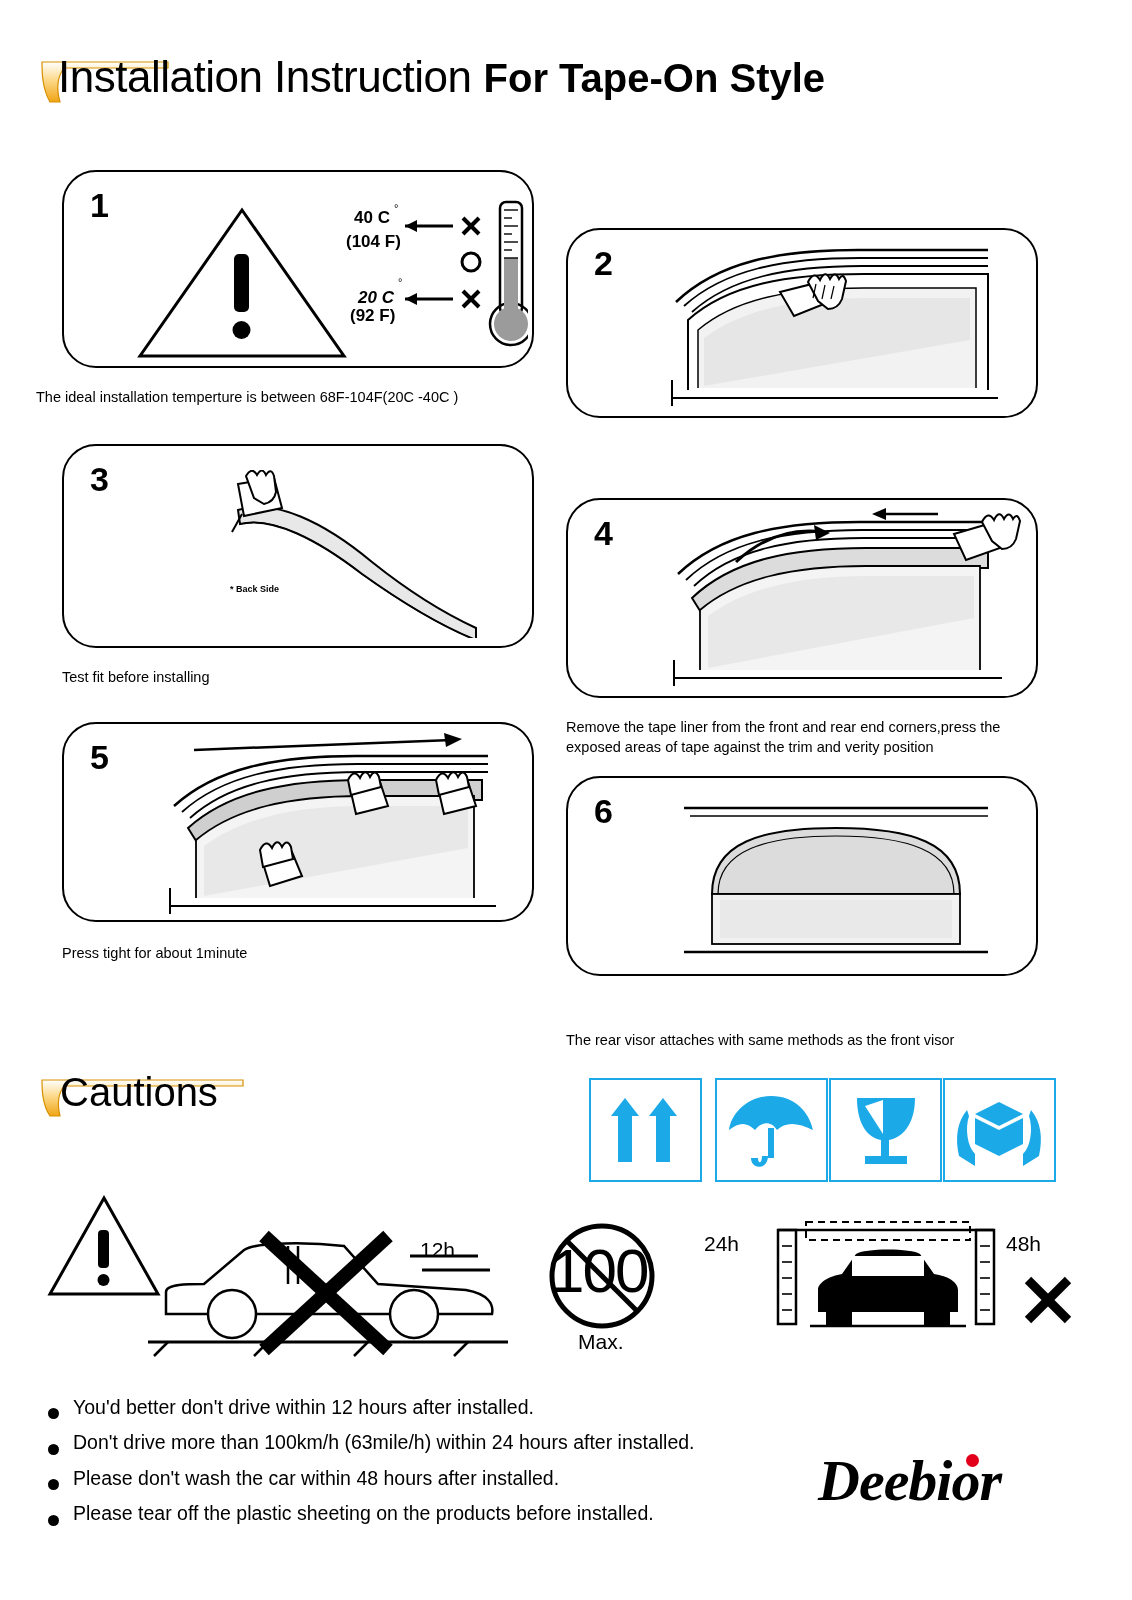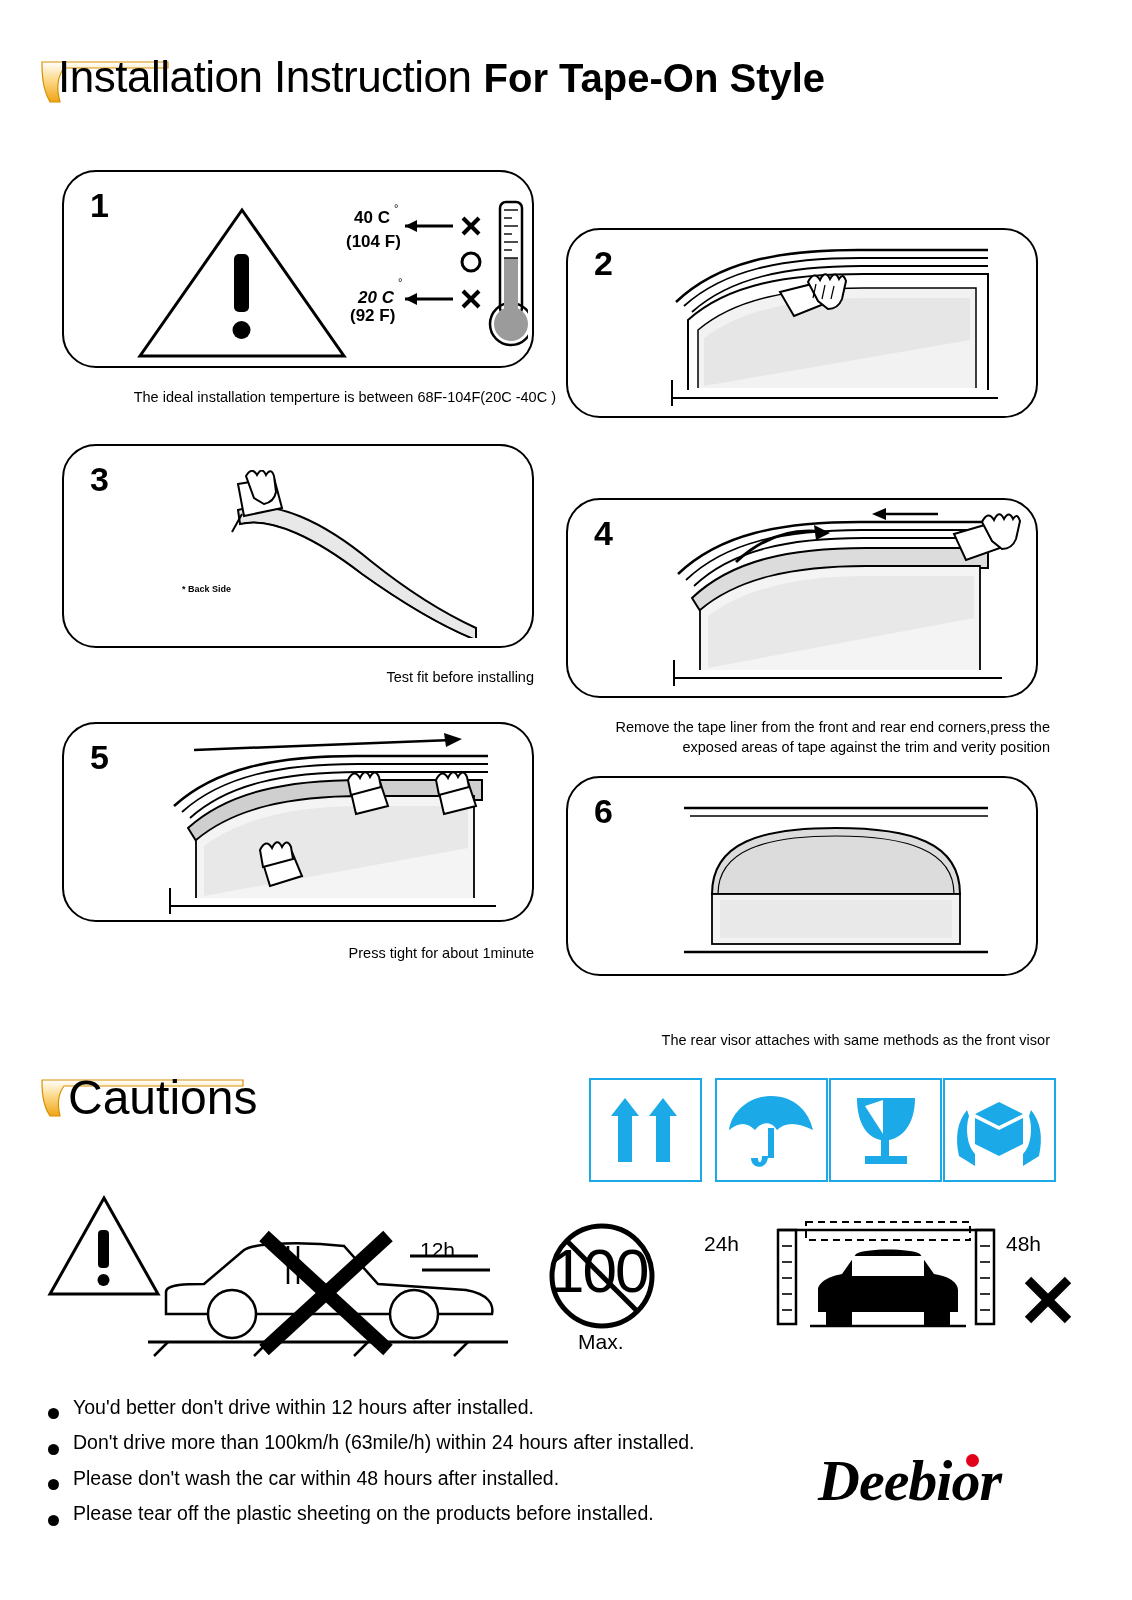--- a/index.html
+++ b/index.html
@@ -62,44 +62,44 @@
   .step-num {
     position: absolute;
     font-size: 34px;
     font-weight: bold;
     left: 26px;
     top: 14px;
   }
   .caption {
     position: absolute;
     font-size: 14.5px;
-    text-align: right;
+    text-align: left;
     line-height: 1.35;
   }
 
   
   .cautions-wrap {
     position: absolute;
     left: 40px;
     top: 1072px;
     width: 320px;
     height: 60px;
   }
   .cautions-swoosh {
     position: absolute;
     left: 0;
     top: 4px;
     width: 205px;
     height: 44px;
   }
   .cautions-text {
     position: absolute;
-    left: 28px;
+    left: 20px;
     top: -2px;
-    font-size: 48px;
+    font-size: 40px;
     white-space: nowrap;
   }
 
   
   .ship-box {
     position: absolute;
     border: 2px solid #1ba9e8;
     box-sizing: border-box;
     background: #fff;
   }
@@ -158,20 +158,21 @@
 
   .lbl {
     position: absolute;
     font-size: 17px;
     font-weight: bold;
   }
   .tiny-lbl {
     position: absolute;
     font-size: 9px;
     font-weight: bold;
+    margin-left: 48px;
   }
   .hrs-lbl {
     position: absolute;
     font-size: 21px;
   }
 </style>
 </head>
 <body>
 
 <div id="page">

